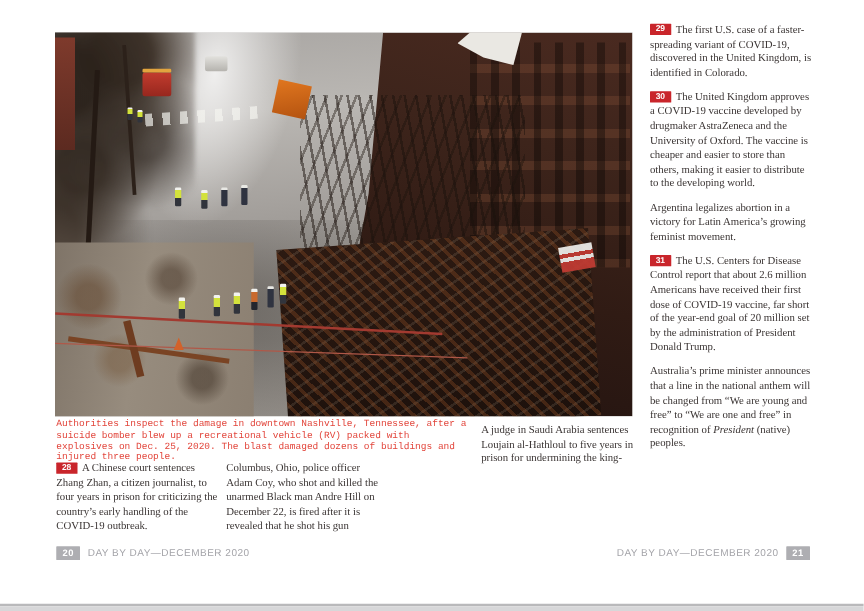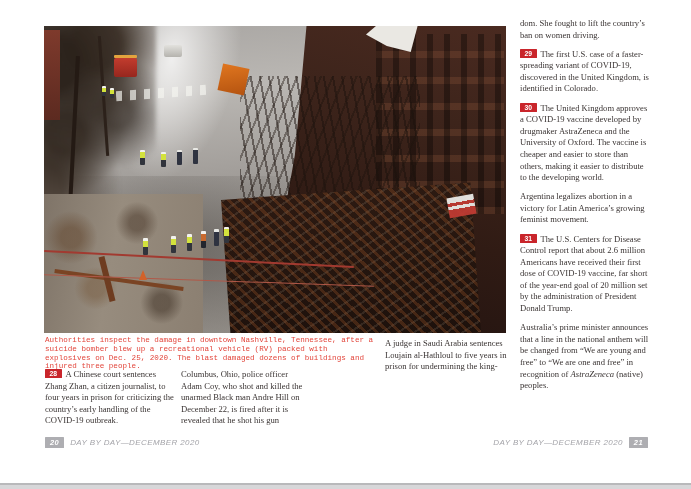--- a/index.html
+++ b/index.html
@@ -92,21 +92,21 @@
   .rightcol{position:absolute;left:520px;top:18px;width:130px;}
   .badge{display:inline-block;background:#c9252b;color:#fff;
       font-family:"Liberation Sans",sans-serif;font-size:6.8px;font-weight:bold;
       line-height:9px;height:9px;padding:0 4.5px;margin-right:4px;
       position:relative;top:-1px;border-radius:.5px;}
   .ital{font-style:italic;}
 
   
   .footer{position:absolute;top:436px;height:12px;
       font-family:"Liberation Sans",sans-serif;font-size:8px;letter-spacing:.4px;
-      color:#a4a4a9;display:flex;align-items:center;gap:6px;font-style:italic;}
+      color:#a4a4a9;display:flex;align-items:center;gap:6px;}
   .footer-left{left:45px;}
   .footer-right{right:43px;}
   .pagenum{display:inline-block;background:#aeaeb2;color:#ffffff;
       font-size:7.5px;font-weight:bold;line-height:11px;height:11px;
       padding:0 5px;border-radius:.5px;}
 
   
   .bottom-line{position:absolute;left:0;top:483px;width:691px;height:2px;background:#b9b9bb;}
   .bottom-strip{position:absolute;left:0;top:485px;width:691px;height:4px;background:#d7d7d9;}
 </style>
@@ -171,26 +171,25 @@
     </div>
 
     <div class="footer footer-left">
       <span class="pagenum">20</span>
       <span>DAY BY DAY—DECEMBER 2020</span>
     </div>
   </div>
 
   <div>
     <div class="bodytext rightcol">
-      <p>dom. She fought to lift the country’s ban on women driving.</p>
       <p><span class="badge">29</span><span>The first U.S. case of a faster-spreading variant of COVID-19, discovered in the United Kingdom, is identified in Colorado.</span></p>
       <p><span class="badge">30</span><span>The United Kingdom approves a COVID-19 vaccine developed by drugmaker AstraZeneca and the University of Oxford. The vaccine is cheaper and easier to store than others, making it easier to distribute to the developing world.</span></p>
       <p>Argentina legalizes abortion in a victory for Latin America’s growing feminist movement.</p>
       <p><span class="badge">31</span><span>The U.S. Centers for Disease Control report that about 2.6 million Americans have received their first dose of COVID-19 vaccine, far short of the year-end goal of 20 million set by the administration of President Donald Trump.</span></p>
-      <p><span>Australia’s prime minister announces that a line in the national anthem will be changed from “We are young and free” to “We are one and free” in recognition of </span><span class="ital">AstraZeneca</span><span> (native) peoples.</span></p>
+      <p><span>Australia’s prime minister announces that a line in the national anthem will be changed from “We are young and free” to “We are one and free” in recognition of </span><span class="ital">President</span><span> (native) peoples.</span></p>
     </div>
 
     <div class="footer footer-right">
       <span>DAY BY DAY—DECEMBER 2020</span>
       <span class="pagenum">21</span>
     </div>
   </div>
 
   <div class="bottom-line"></div>
   <div class="bottom-strip"></div>

